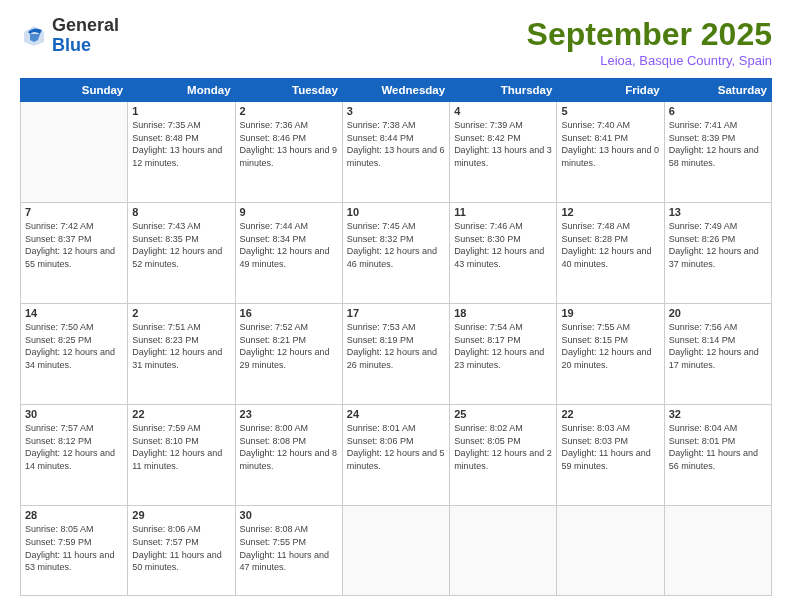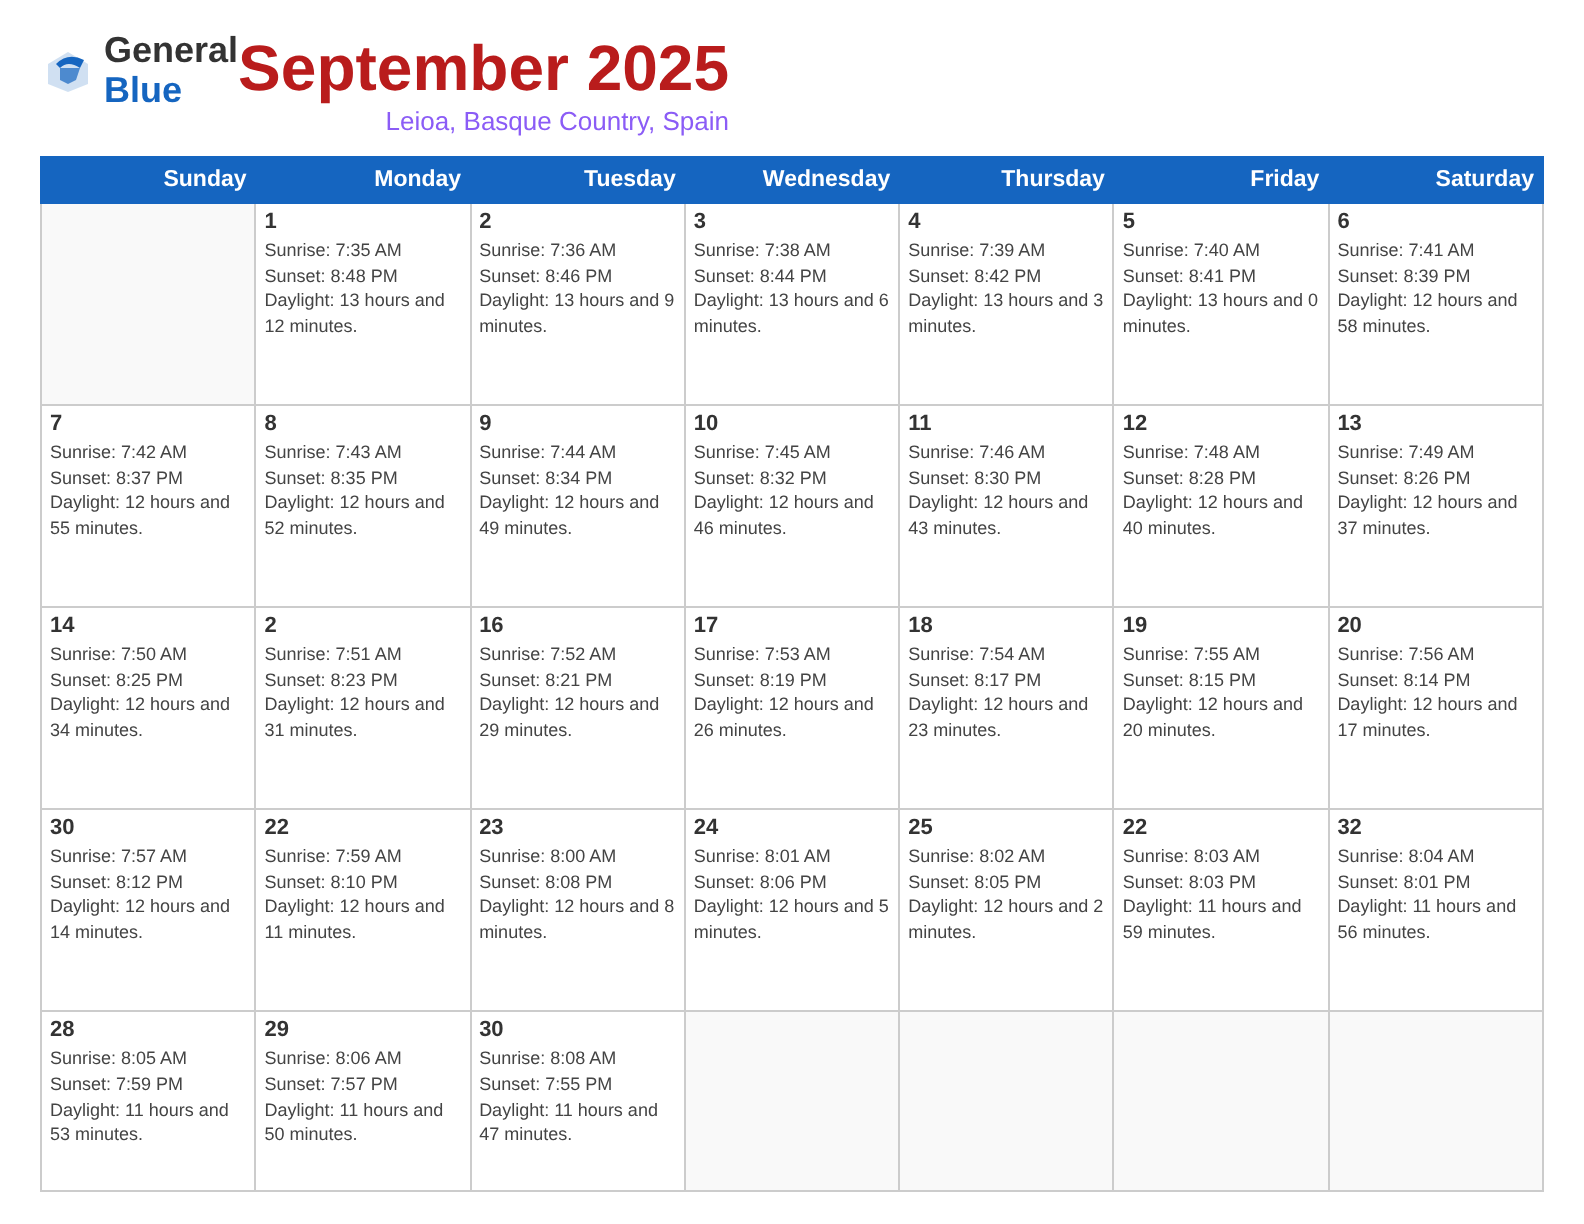--- a/index.html
+++ b/index.html
@@ -12,21 +12,21 @@
     }
     .page {
       width: 792px;
       height: 612px;
       padding: 16px 20px;
       display: flex;
       flex-direction: column;
     }
     .header {
       display: flex;
-      justify-content: flex-start;
+      justify-content: space-between;
       align-items: flex-start;
       margin-bottom: 10px;
     }
     .logo {
       display: flex;
       align-items: center;
       gap: 4px;
     }
     .logo-text {
       font-size: 18px;
@@ -38,21 +38,21 @@
     .logo-icon {
       width: 28px;
       height: 28px;
     }
     .title-section {
       text-align: right;
     }
     .month-title {
       font-size: 32px;
       font-weight: bold;
-      color: #b91c1c;
+      color: #4d7c0f;
     }
     .location {
       font-size: 13px;
       color: #8b5cf6;
     }
     .calendar {
       flex: 1;
       border: 1px solid #ccc;
       border-collapse: collapse;
       width: 100%;

